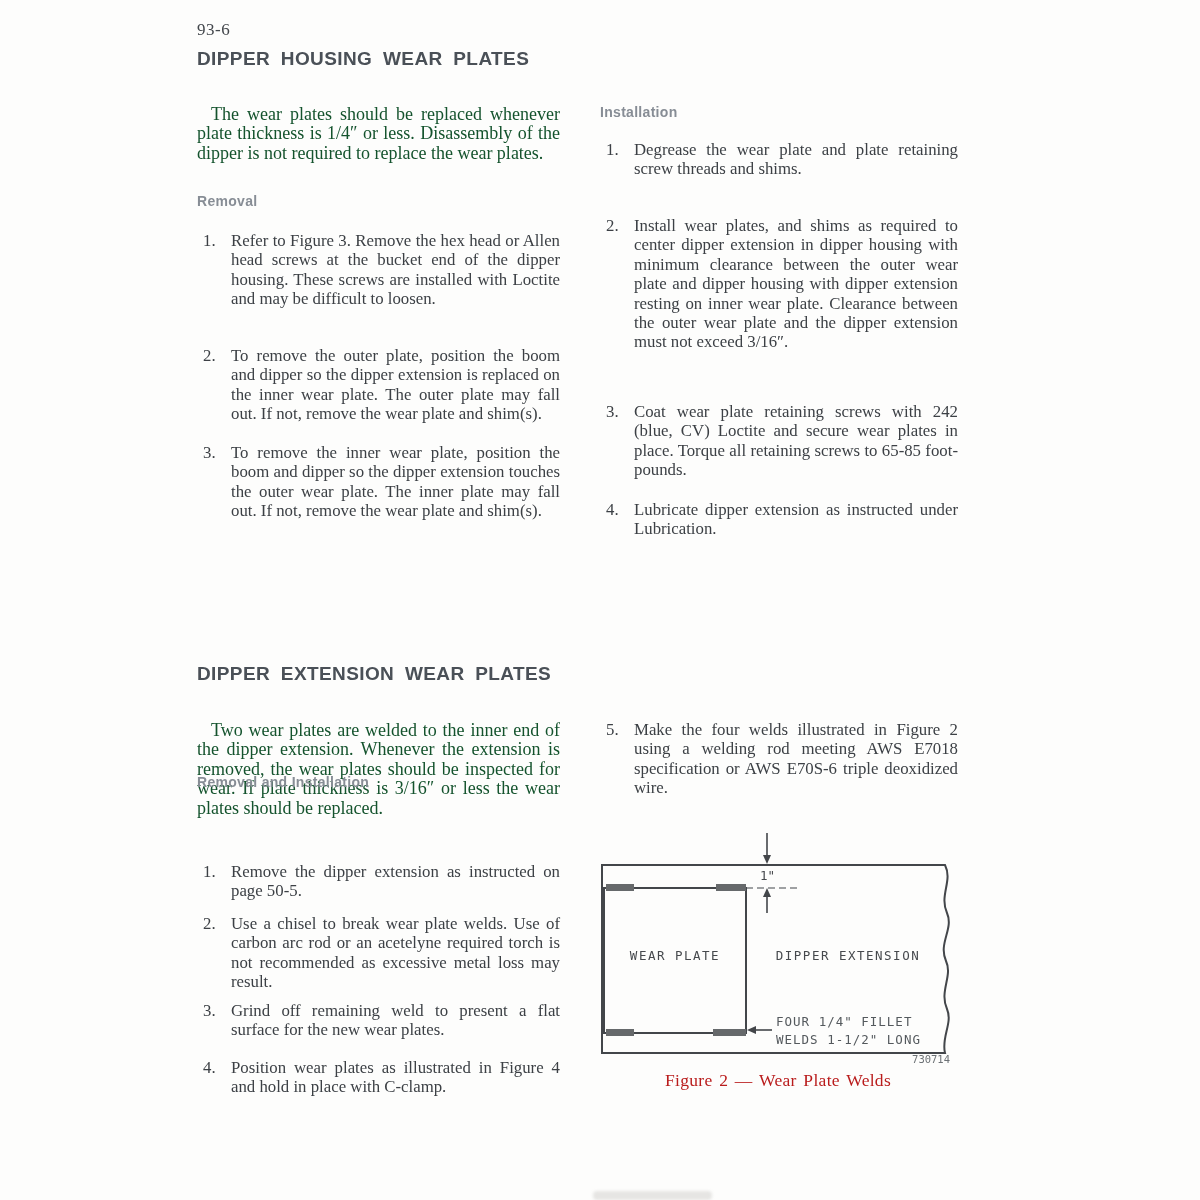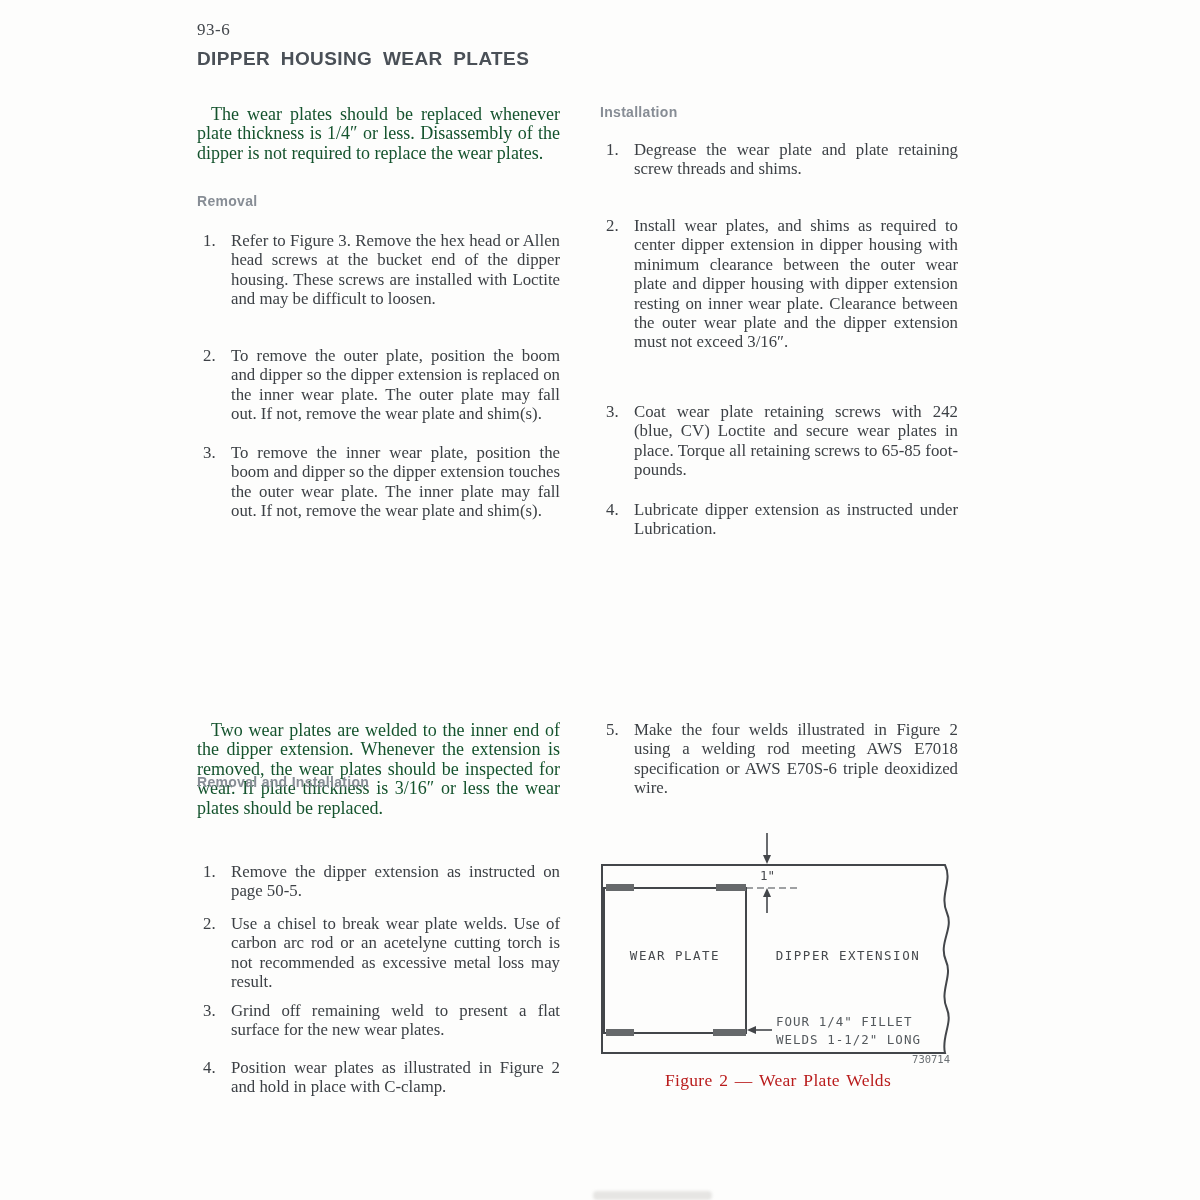--- a/index.html
+++ b/index.html
@@ -104,40 +104,41 @@
   </div>
   <div class="item col-right" style="top:402px;">
     <span class="num">3.</span>
     <span class="txt">Coat wear plate retaining screws with 242 (blue, CV) Loctite and secure wear plates in place. Torque all retaining screws to 65-85 foot-pounds.</span>
   </div>
   <div class="item col-right" style="top:500px;">
     <span class="num">4.</span>
     <span class="txt">Lubricate dipper extension as instructed under Lubrication.</span>
   </div>
 
+  <div class="sec-title" style="top:663px;">DIPPER EXTENSION WEAR PLATES</div>
 
   <div class="para indent col-left" style="top:721px;">Two wear plates are welded to the inner end of the dipper extension. Whenever the extension is removed, the wear plates should be inspected for wear. If plate thickness is 3/16″ or less the wear plates should be replaced.</div>
 
   <div class="sub-head" style="left:197px; top:774px;">Removal and Installation</div>
 
   <div class="item col-left" style="top:862px;">
     <span class="num">1.</span>
     <span class="txt">Remove the dipper extension as instructed on page 50-5.</span>
   </div>
   <div class="item col-left" style="top:914px;">
     <span class="num">2.</span>
-    <span class="txt">Use a chisel to break wear plate welds. Use of carbon arc rod or an acetelyne cutting torch is not recommended as excessive metal loss may result.</span>
+    <span class="txt">Use a chisel to break wear plate welds. Use of carbon arc rod or an acetelyne required torch is not recommended as excessive metal loss may result.</span>
   </div>
   <div class="item col-left" style="top:1001px;">
     <span class="num">3.</span>
     <span class="txt">Grind off remaining weld to present a flat surface for the new wear plates.</span>
   </div>
   <div class="item col-left" style="top:1058px;">
     <span class="num">4.</span>
-    <span class="txt">Position wear plates as illustrated in Figure 2 and hold in place with C-clamp.</span>
+    <span class="txt">Position wear plates as illustrated in Figure 4 and hold in place with C-clamp.</span>
   </div>
 
   <div class="item col-right" style="top:720px;">
     <span class="num">5.</span>
     <span class="txt">Make the four welds illustrated in Figure 2 using a welding rod meeting AWS E7018 specification or AWS E70S-6 triple deoxidized wire.</span>
   </div>
 
   <svg class="figure-svg" width="360" height="232" viewBox="0 0 360 232">
 
     <path d="M4,32 L347,32

